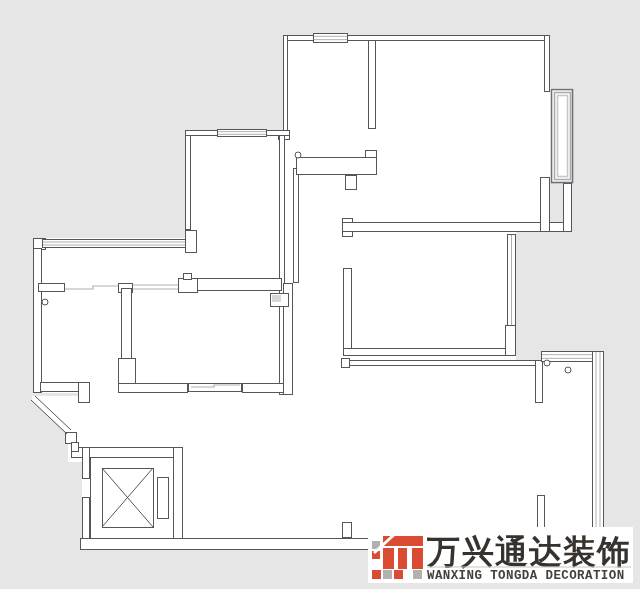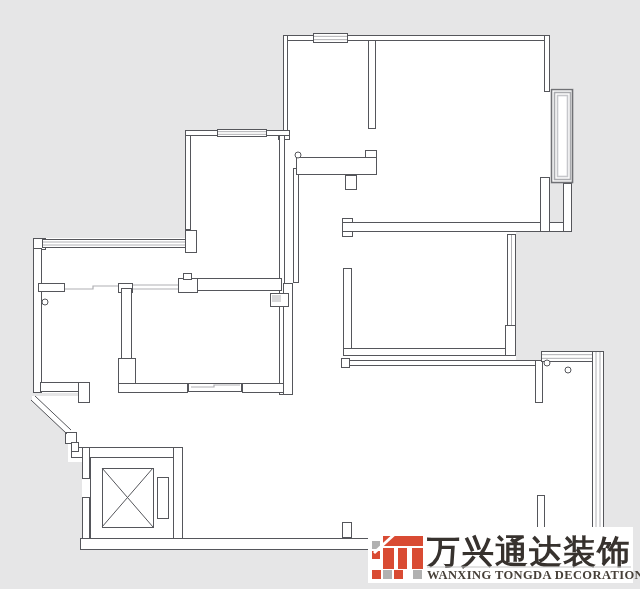--- a/index.html
+++ b/index.html
@@ -1,17 +1,17 @@
 <!DOCTYPE html>
 <html><head>
 <meta charset="utf-8">
 <style>
   html,body{margin:0;padding:0;background:#e6e6e7;}
   #stage{position:relative;width:640px;height:589px;overflow:hidden;background:#bef264;
-         font-family:Liberation Serif, serif;}
+         font-family:Liberation Mono, monospace;}
   svg{display:block}
   .cn{font-weight:bold;letter-spacing:1px;}
   .en{font-weight:bold;letter-spacing:.4px;}
 </style>
 </head>
 <body>
 
 <div id="stage">
   <svg id="plan-svg" width="640" height="589" viewBox="0 0 640 589">
     <rect id="bg" x="0" y="0" width="640" height="589" fill="#e6e6e7"></rect>

